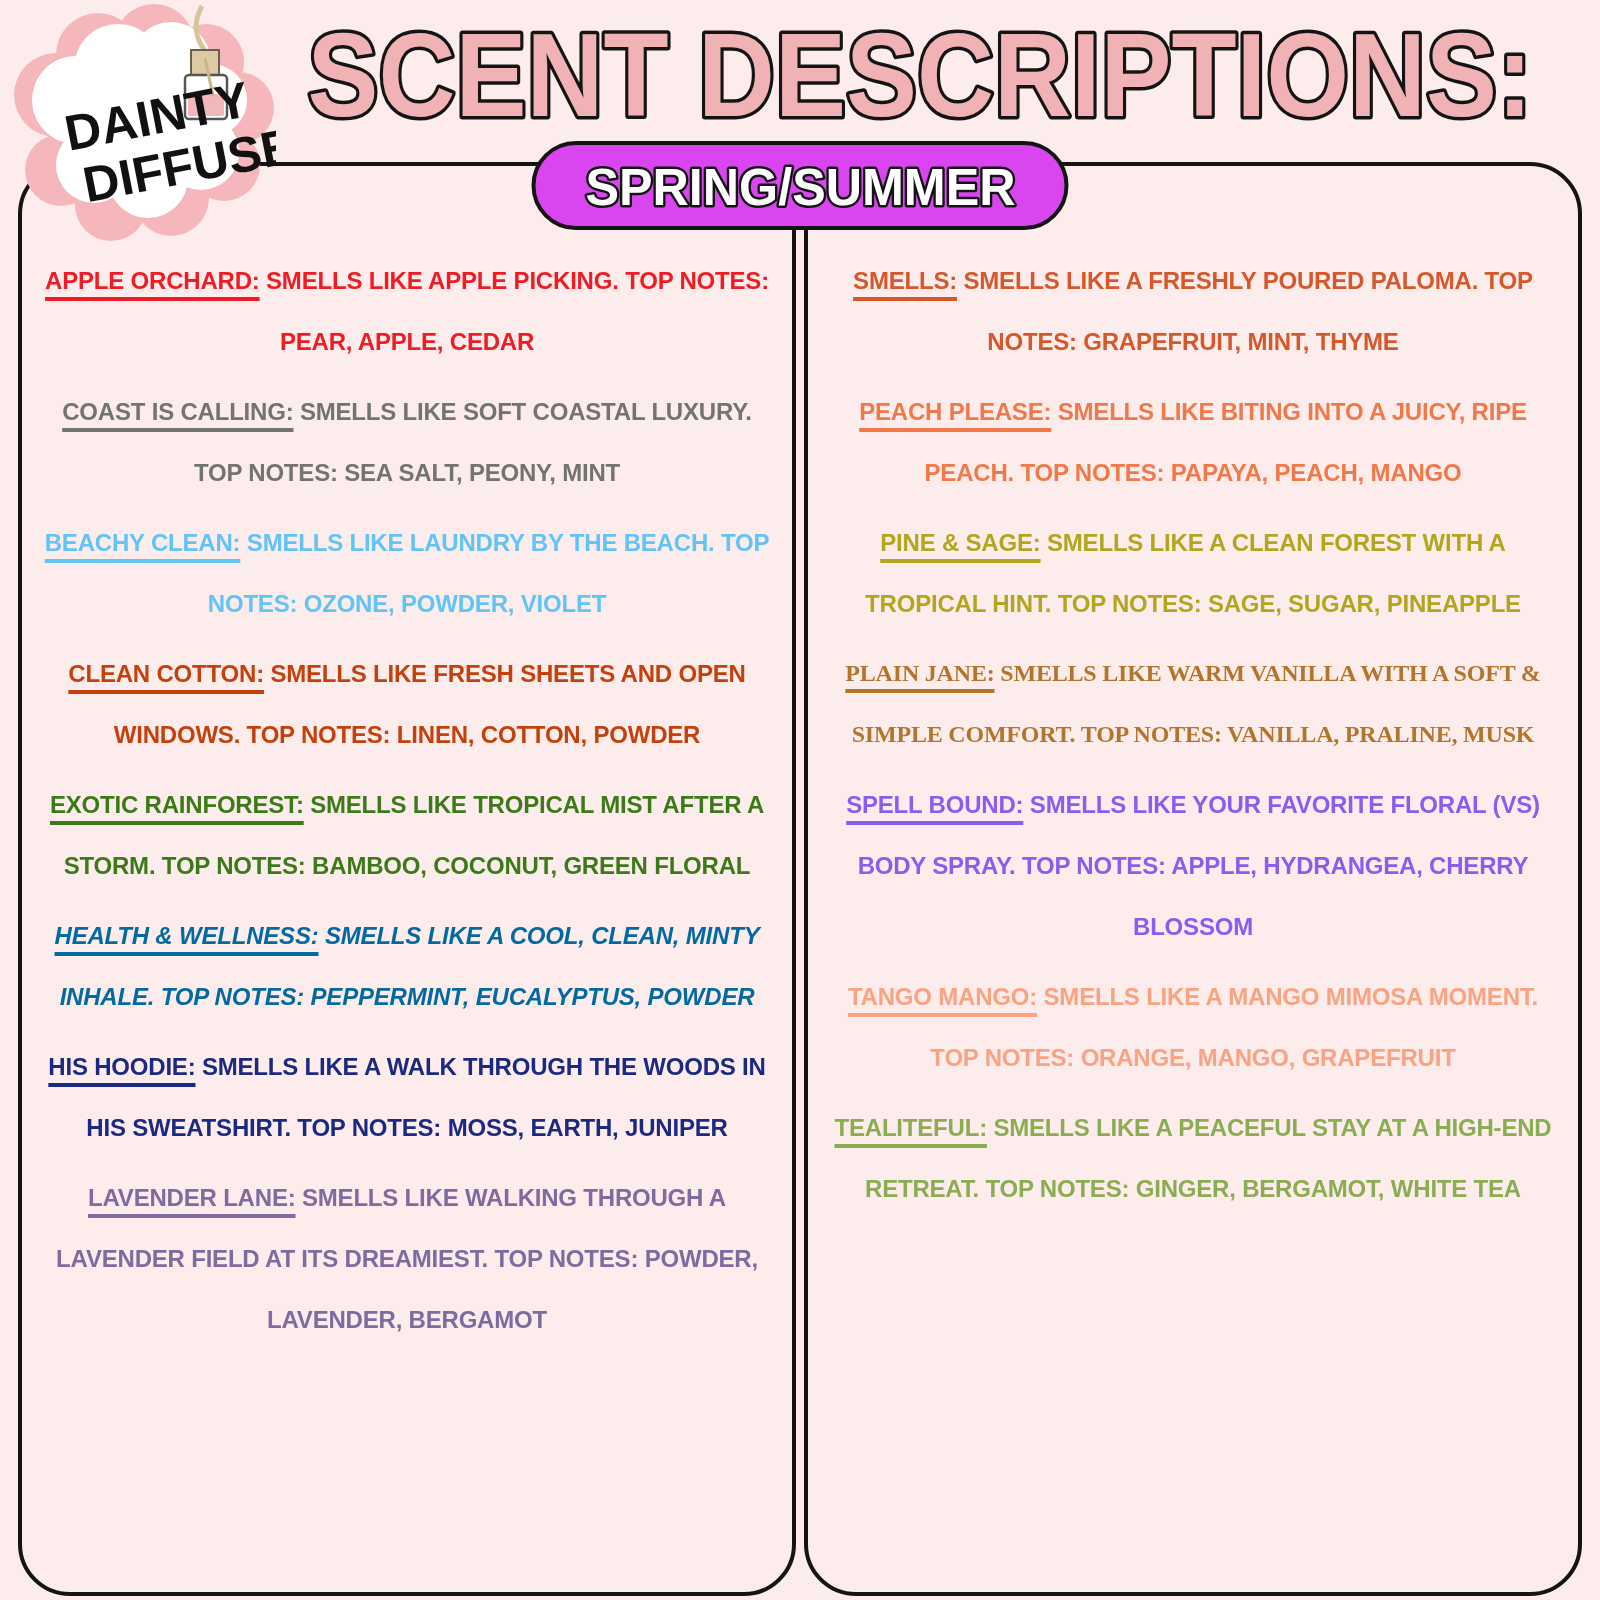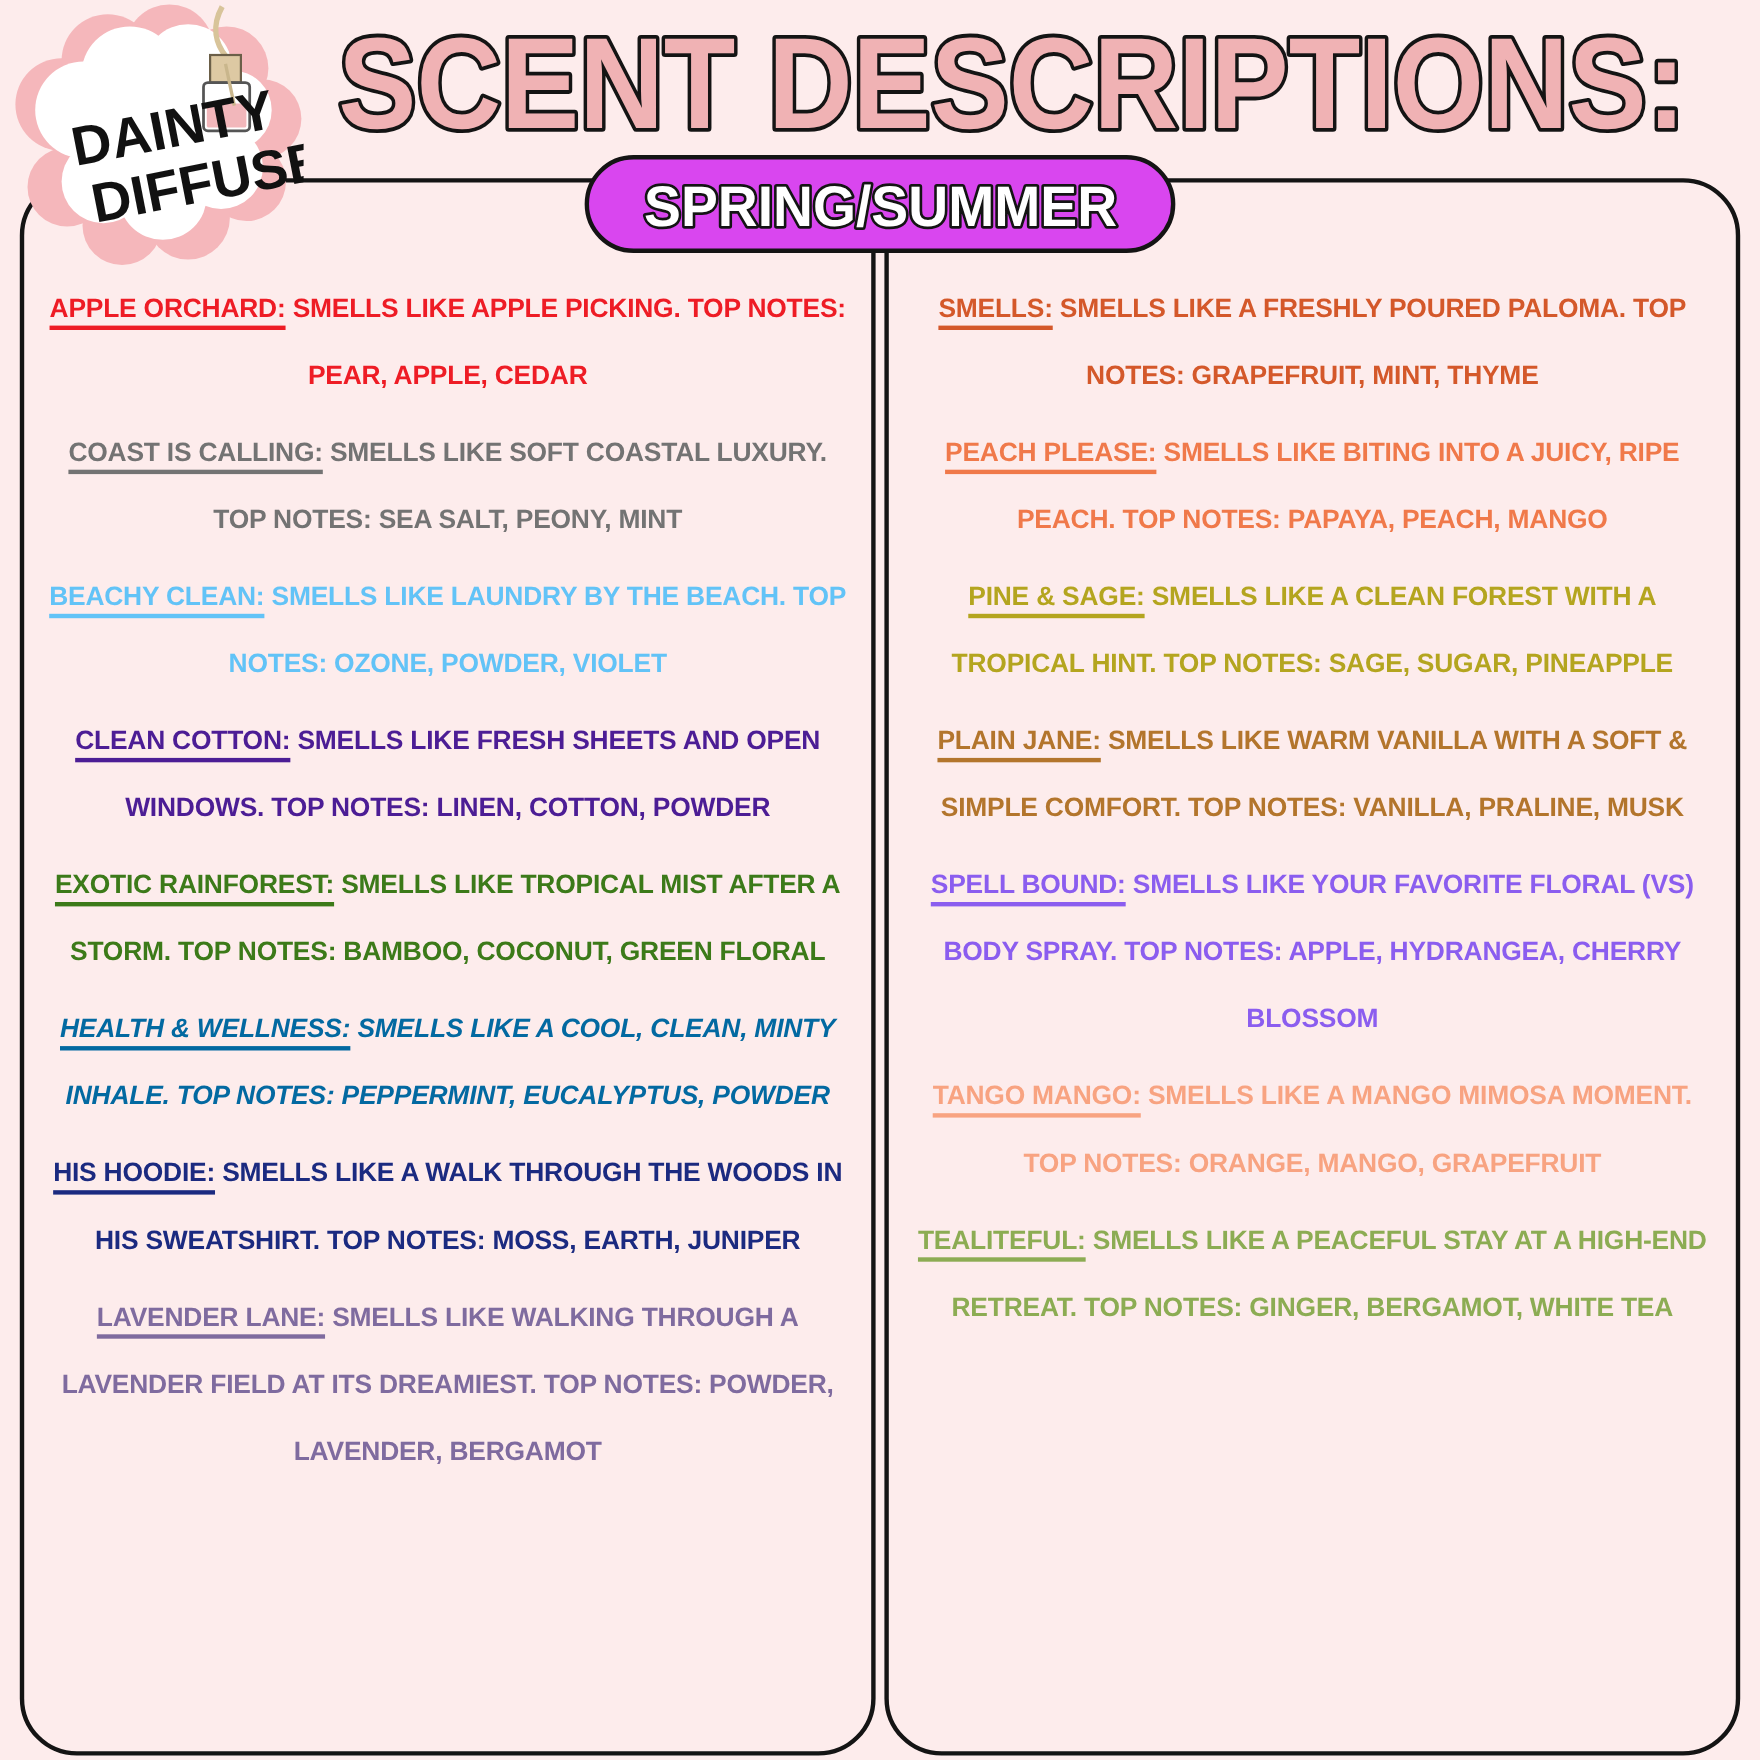--- a/index.html
+++ b/index.html
@@ -110,28 +110,28 @@
   <svg width="480" height="66" viewBox="0 0 480 66">
     <text x="240" y="52" text-anchor="middle" textLength="430" lengthAdjust="spacingAndGlyphs" font-family="Liberation Sans, sans-serif" font-weight="bold" font-size="52" fill="#ffffff" stroke="#141414" stroke-width="5" paint-order="stroke" stroke-linejoin="round">SPRING/SUMMER</text>
   </svg>
 </div>
 
 <div class="panels">
   <div class="panel" id="col-left">
       <p class="entry" style="color: rgb(238, 28, 37);"><span class="scent-name">APPLE ORCHARD:</span><span> SMELLS LIKE APPLE PICKING. TOP NOTES: PEAR, APPLE, CEDAR</span></p>
       <p class="entry" style="color: #737373;"><span class="scent-name">COAST IS CALLING:</span><span> SMELLS LIKE SOFT COASTAL LUXURY. TOP NOTES: SEA SALT, PEONY, MINT</span></p>
       <p class="entry" style="color: rgb(98, 195, 247);"><span class="scent-name">BEACHY CLEAN:</span><span> SMELLS LIKE LAUNDRY BY THE BEACH. TOP NOTES: OZONE, POWDER, VIOLET</span></p>
-      <p class="entry" style="color: #4c1d95;"><span class="scent-name">CLEAN COTTON:</span><span> SMELLS LIKE FRESH SHEETS AND OPEN WINDOWS. TOP NOTES: LINEN, COTTON, POWDER</span></p>
+      <p class="entry" style="color: #c2410c;"><span class="scent-name">CLEAN COTTON:</span><span> SMELLS LIKE FRESH SHEETS AND OPEN WINDOWS. TOP NOTES: LINEN, COTTON, POWDER</span></p>
       <p class="entry" style="color: rgb(60, 122, 25);"><span class="scent-name">EXOTIC RAINFOREST:</span><span> SMELLS LIKE TROPICAL MIST AFTER A STORM. TOP NOTES: BAMBOO, COCONUT, GREEN FLORAL</span></p>
       <p class="entry" style="color: #0369a1; font-style: italic;"><span class="scent-name">HEALTH &amp; WELLNESS:</span><span> SMELLS LIKE A COOL, CLEAN, MINTY INHALE. TOP NOTES: PEPPERMINT, EUCALYPTUS, POWDER</span></p>
       <p class="entry" style="color: rgb(27, 42, 128);"><span class="scent-name">HIS HOODIE:</span><span> SMELLS LIKE A WALK THROUGH THE WOODS IN HIS SWEATSHIRT. TOP NOTES: MOSS, EARTH, JUNIPER</span></p>
       <p class="entry" style="color: rgb(127, 107, 159);"><span class="scent-name">LAVENDER LANE:</span><span> SMELLS LIKE WALKING THROUGH A LAVENDER FIELD AT ITS DREAMIEST. TOP NOTES: POWDER, LAVENDER, BERGAMOT</span></p>
     </div>
   <div class="panel" id="col-right">
       <p class="entry" style="color: rgb(212, 88, 42);"><span class="scent-name">SMELLS:</span><span> SMELLS LIKE A FRESHLY POURED PALOMA. TOP NOTES: GRAPEFRUIT, MINT, THYME</span></p>
       <p class="entry" style="color: rgb(240, 121, 74);"><span class="scent-name">PEACH PLEASE:</span><span> SMELLS LIKE BITING INTO A JUICY, RIPE PEACH. TOP NOTES: PAPAYA, PEACH, MANGO</span></p>
       <p class="entry" style="color: rgb(180, 165, 31);"><span class="scent-name">PINE &amp; SAGE:</span><span> SMELLS LIKE A CLEAN FOREST WITH A TROPICAL HINT. TOP NOTES: SAGE, SUGAR, PINEAPPLE</span></p>
-      <p class="entry" style="color: rgb(179, 117, 44);"><span class="scent-name">PLAIN JANE:</span><span> SMELLS LIKE WARM VANILLA WITH A SOFT &amp; SIMPLE COMFORT. TOP NOTES: VANILLA, PRALINE, MUSK</span></p>
+      <p class="entry" style="color: rgb(179, 117, 44); font-family: Liberation Serif, serif;"><span class="scent-name">PLAIN JANE:</span><span> SMELLS LIKE WARM VANILLA WITH A SOFT &amp; SIMPLE COMFORT. TOP NOTES: VANILLA, PRALINE, MUSK</span></p>
       <p class="entry" style="color: rgb(139, 93, 239);"><span class="scent-name">SPELL BOUND:</span><span> SMELLS LIKE YOUR FAVORITE FLORAL (VS) BODY SPRAY. TOP NOTES: APPLE, HYDRANGEA, CHERRY BLOSSOM</span></p>
       <p class="entry" style="color: rgb(248, 163, 129);"><span class="scent-name">TANGO MANGO:</span><span> SMELLS LIKE A MANGO MIMOSA MOMENT. TOP NOTES: ORANGE, MANGO, GRAPEFRUIT</span></p>
       <p class="entry" style="color: rgb(140, 172, 83);"><span class="scent-name">TEALITEFUL:</span><span> SMELLS LIKE A PEACEFUL STAY AT A HIGH-END RETREAT. TOP NOTES: GINGER, BERGAMOT, WHITE TEA</span></p>
     </div>
 </div>
 
 </body></html>

